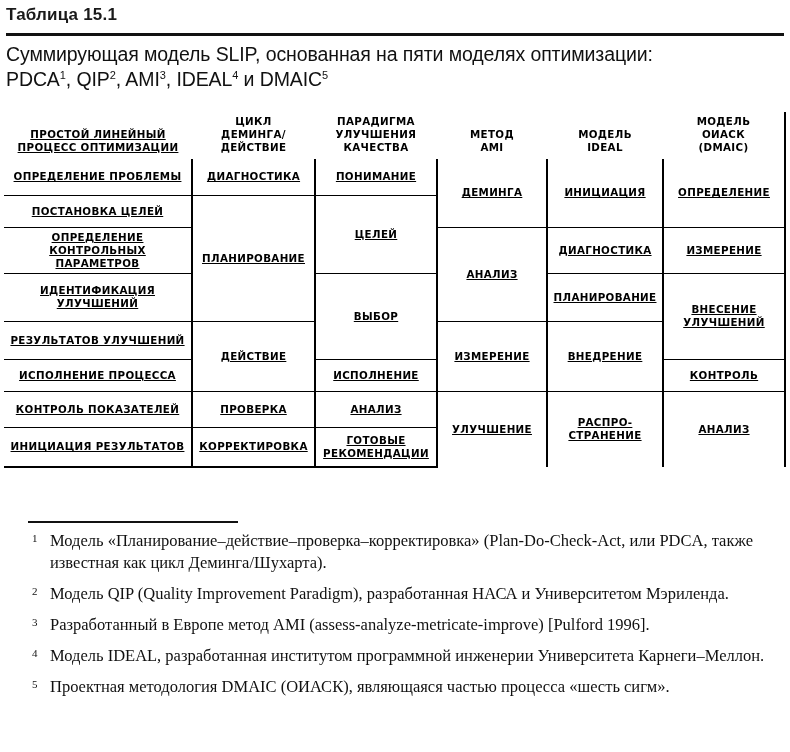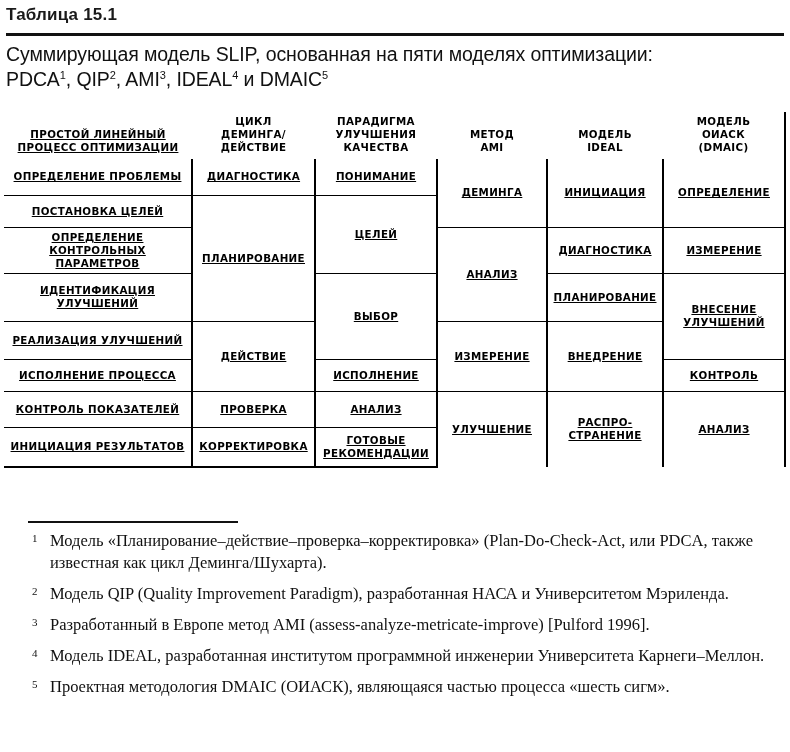--- a/index.html
+++ b/index.html
@@ -217,21 +217,21 @@
       </tr>
 
       <tr style="height:48px">
         <td class="c1">ИДЕНТИФИКАЦИЯ<br>УЛУЧШЕНИЙ</td>
         <td rowspan="2">ВЫБОР</td>
         <td>ПЛАНИРОВАНИЕ</td>
         <td rowspan="2">ВНЕСЕНИЕ<br>УЛУЧШЕНИЙ</td>
       </tr>
 
       <tr style="height:38px">
-        <td class="c1">РЕАЛИЗАЦИЯ УЛУЧШЕНИЙ</td>
+        <td class="c1">РЕЗУЛЬТАТОВ УЛУЧШЕНИЙ</td>
         <td rowspan="2">ДЕЙСТВИЕ</td>
         <td rowspan="2">ИЗМЕРЕНИЕ</td>
         <td rowspan="2">ВНЕДРЕНИЕ</td>
       </tr>
 
       <tr style="height:32px">
         <td class="c1">ИСПОЛНЕНИЕ ПРОЦЕССА</td>
         <td>ИСПОЛНЕНИЕ</td>
         <td>КОНТРОЛЬ</td>
       </tr>

